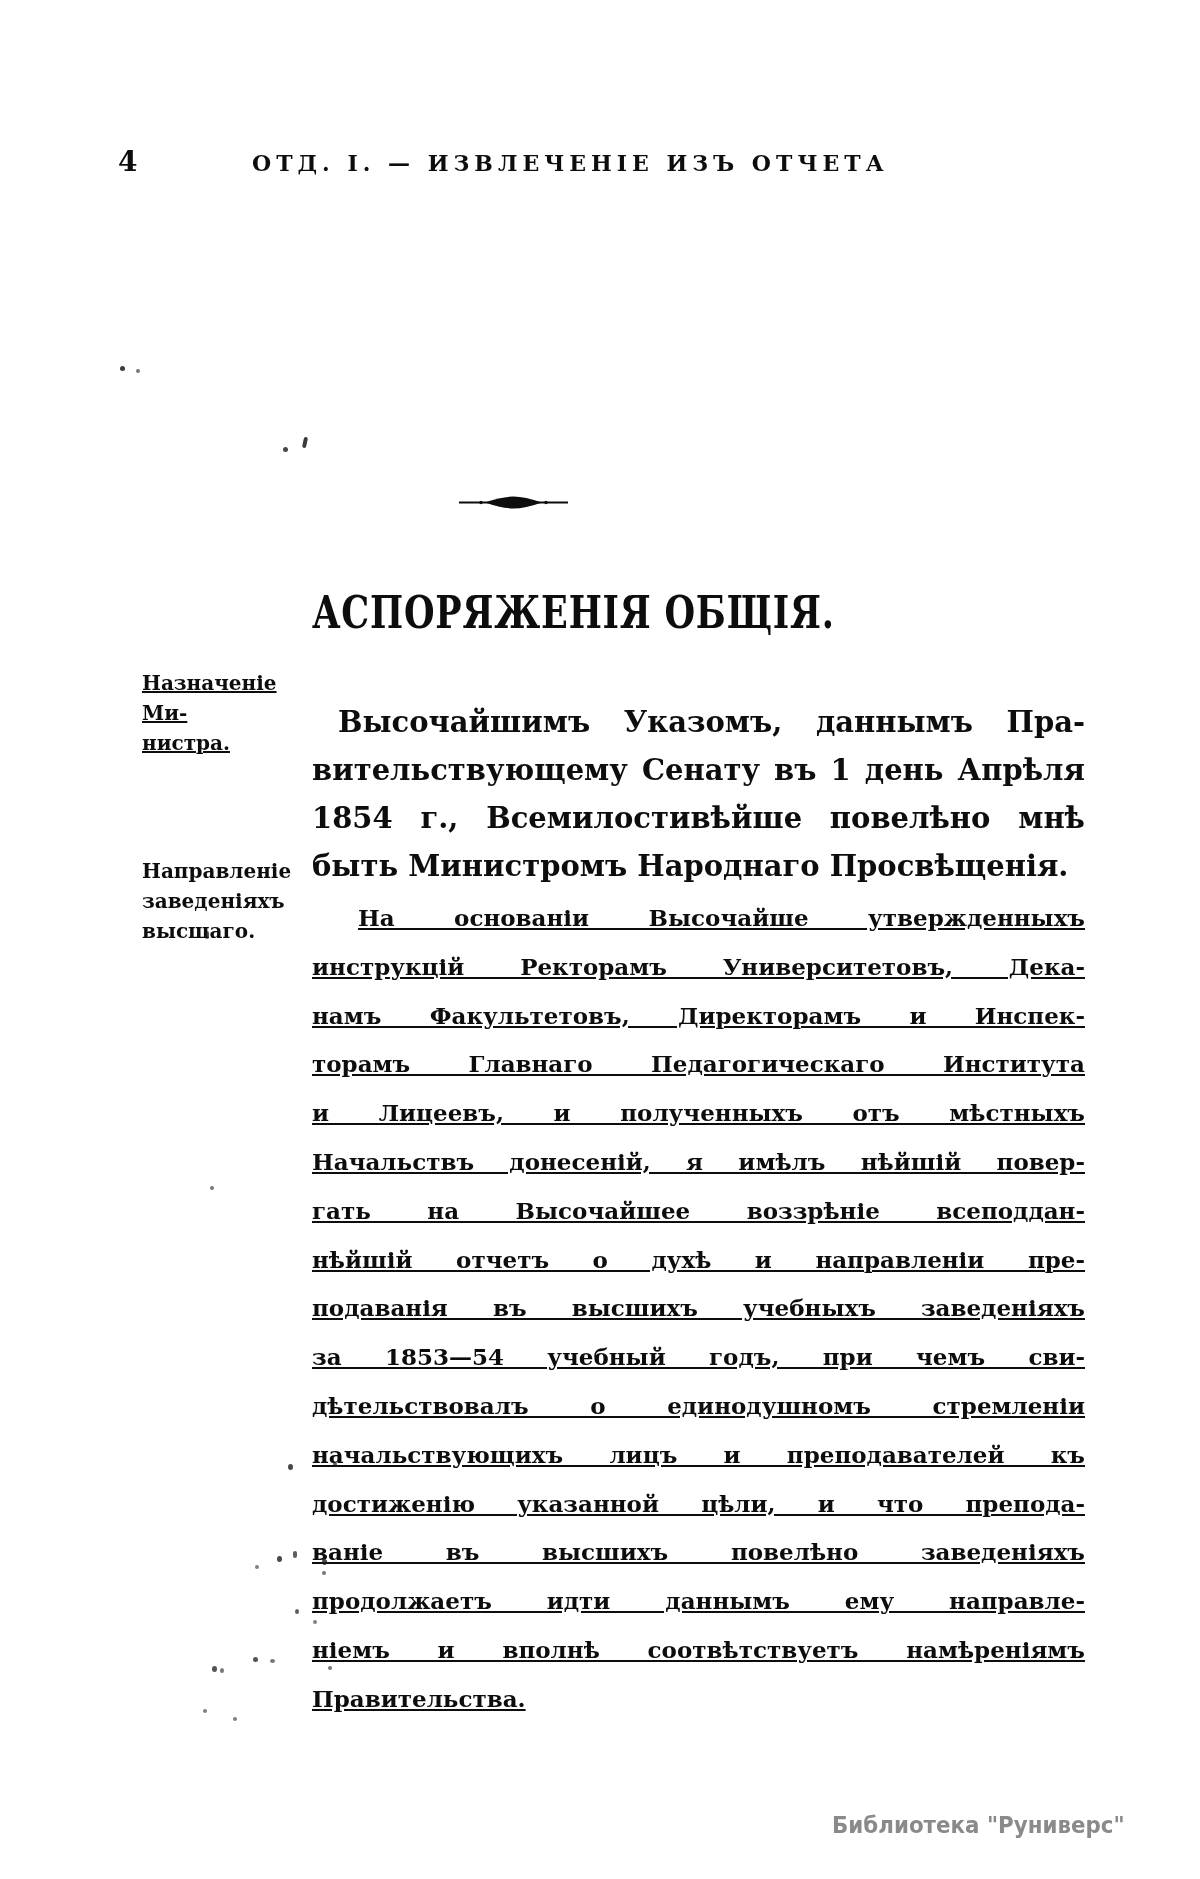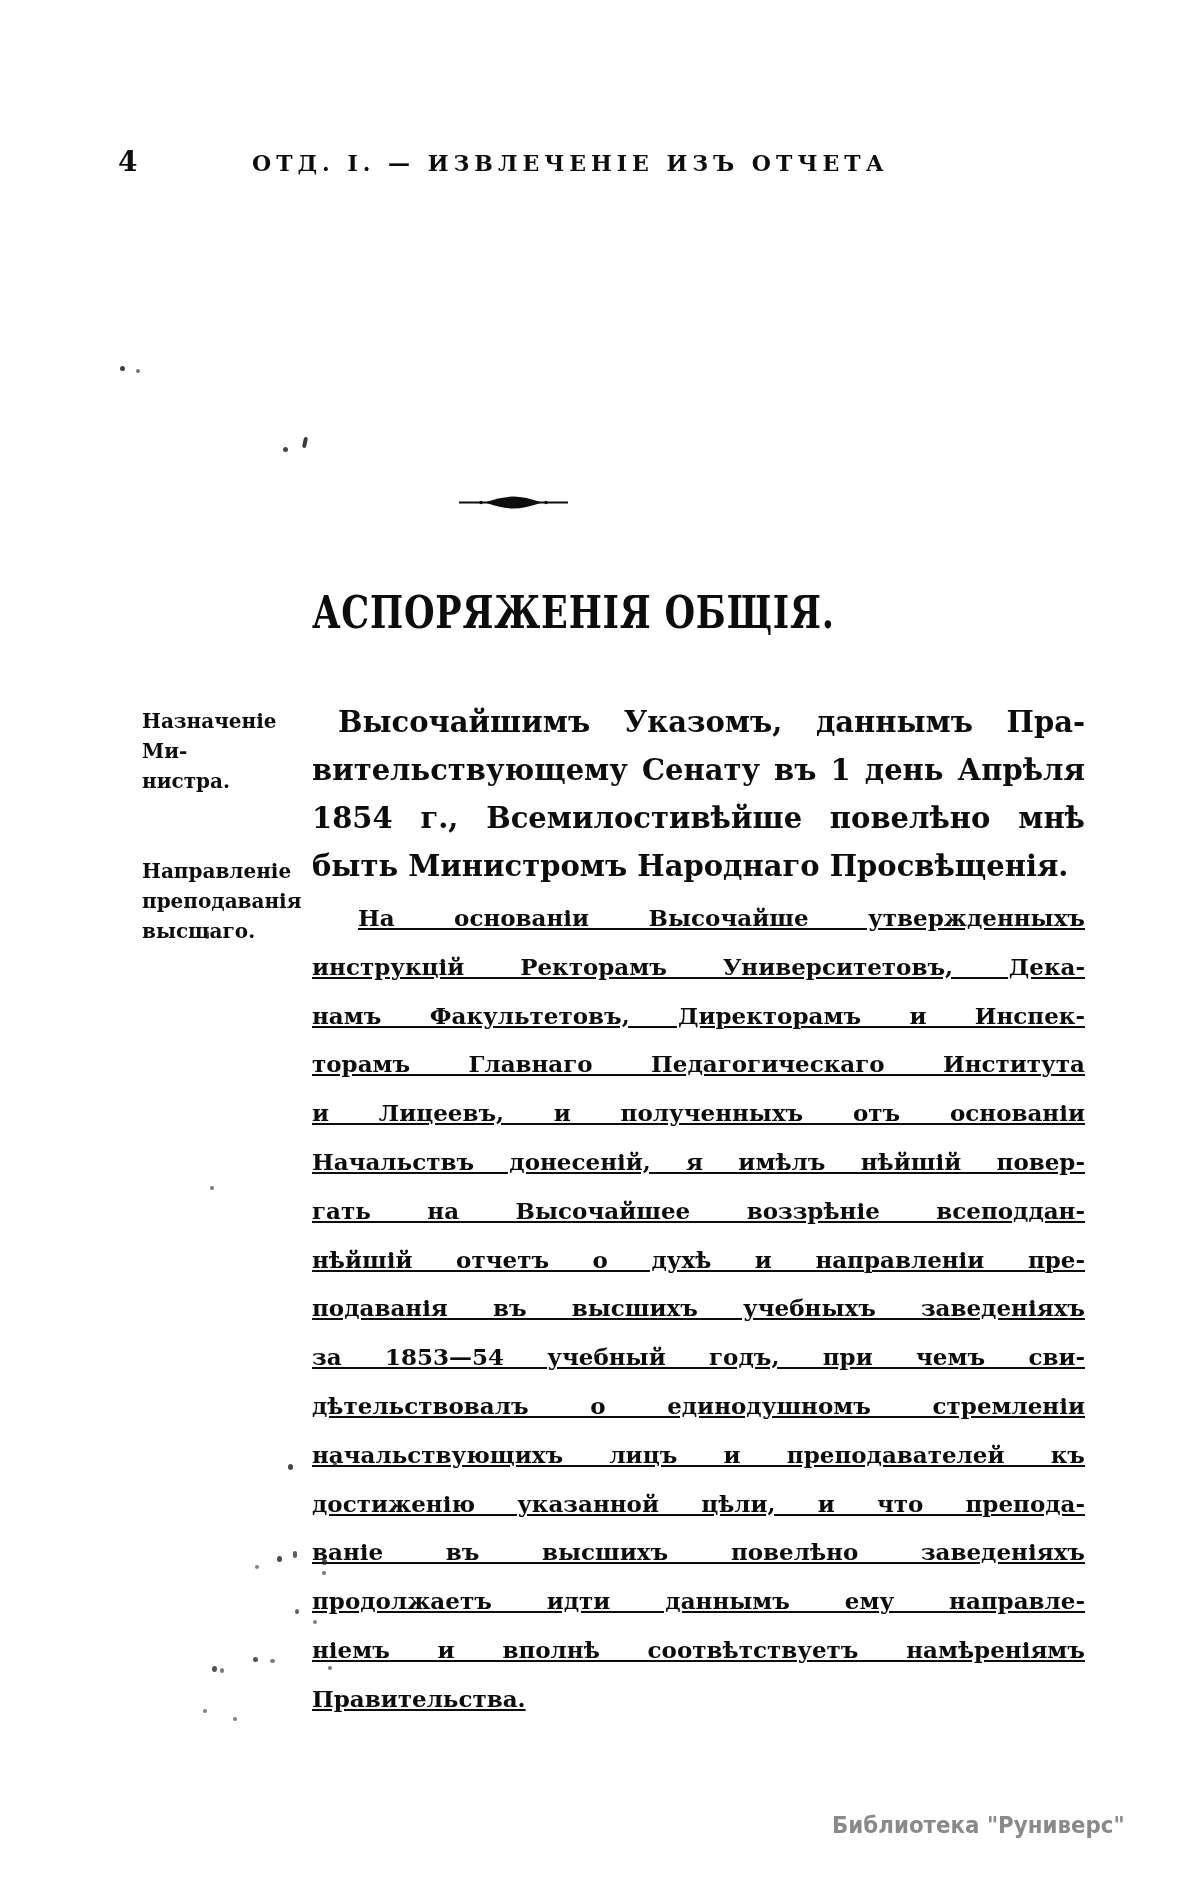--- a/index.html
+++ b/index.html
@@ -40,21 +40,21 @@
   .heading{
     position:absolute;left:312px;top:590px;
     font-size:45px;font-weight:bold;line-height:1;
     letter-spacing:1px;white-space:nowrap;
     transform:scaleX(0.78);transform-origin:left top;
   }
   .note{
     position:absolute;left:142px;width:175px;
     font-size:20px;font-weight:bold;line-height:30px;
   }
-  .note1{top:706px;}
+  .note1{top:668px;text-decoration:underline;}
   .note2{top:856px;}
   .watermark{
     position:absolute;left:832px;top:1812px;
     font-family:"DejaVu Sans", sans-serif;
     font-size:23px;font-weight:bold;color:#8a8a8a;
     white-space:nowrap;
     transform:scaleX(0.93);transform-origin:left top;
   }
   .sp{
     position:absolute;display:block;background:#1a1a1a;
@@ -86,30 +86,30 @@
 
   <div class="para p1">
     <div class="line ind">Высочайшимъ Указомъ, даннымъ Пра-</div>
     <div class="line">вительствующему Сенату въ 1 день Апрѣля</div>
     <div class="line">1854 г., Всемилостивѣйше повелѣно мнѣ</div>
     <div class="line last">быть Министромъ Народнаго Просвѣщенія.</div>
   </div>
 
   <div class="note note2">
     <div class="line">Направленіе</div>
-    <div class="line">преподаванія</div>
+    <div class="line">заведеніяхъ</div>
     <div class="line">высшаго.</div>
   </div>
 
   <div class="para p2">
     <div class="line ind">На основаніи Высочайше утвержденныхъ</div>
     <div class="line">инструкцій Ректорамъ Университетовъ, Дека-</div>
     <div class="line">намъ Факультетовъ, Директорамъ и Инспек-</div>
     <div class="line">торамъ Главнаго Педагогическаго Института</div>
-    <div class="line">и Лицеевъ, и полученныхъ отъ основаніи</div>
+    <div class="line">и Лицеевъ, и полученныхъ отъ мѣстныхъ</div>
     <div class="line">Начальствъ донесеній, я имѣлъ нѣйшій повер-</div>
     <div class="line">гать на Высочайшее воззрѣніе всеподдан-</div>
     <div class="line">нѣйшій отчетъ о духѣ и направленіи пре-</div>
     <div class="line">подаванія въ высшихъ учебныхъ заведеніяхъ</div>
     <div class="line">за 1853—54 учебный годъ, при чемъ сви-</div>
     <div class="line">дѣтельствовалъ о единодушномъ стремленіи</div>
     <div class="line">начальствующихъ лицъ и преподавателей къ</div>
     <div class="line">достиженію указанной цѣли, и что препода-</div>
     <div class="line">ваніе въ высшихъ повелѣно заведеніяхъ</div>
     <div class="line">продолжаетъ идти даннымъ ему направле-</div>

